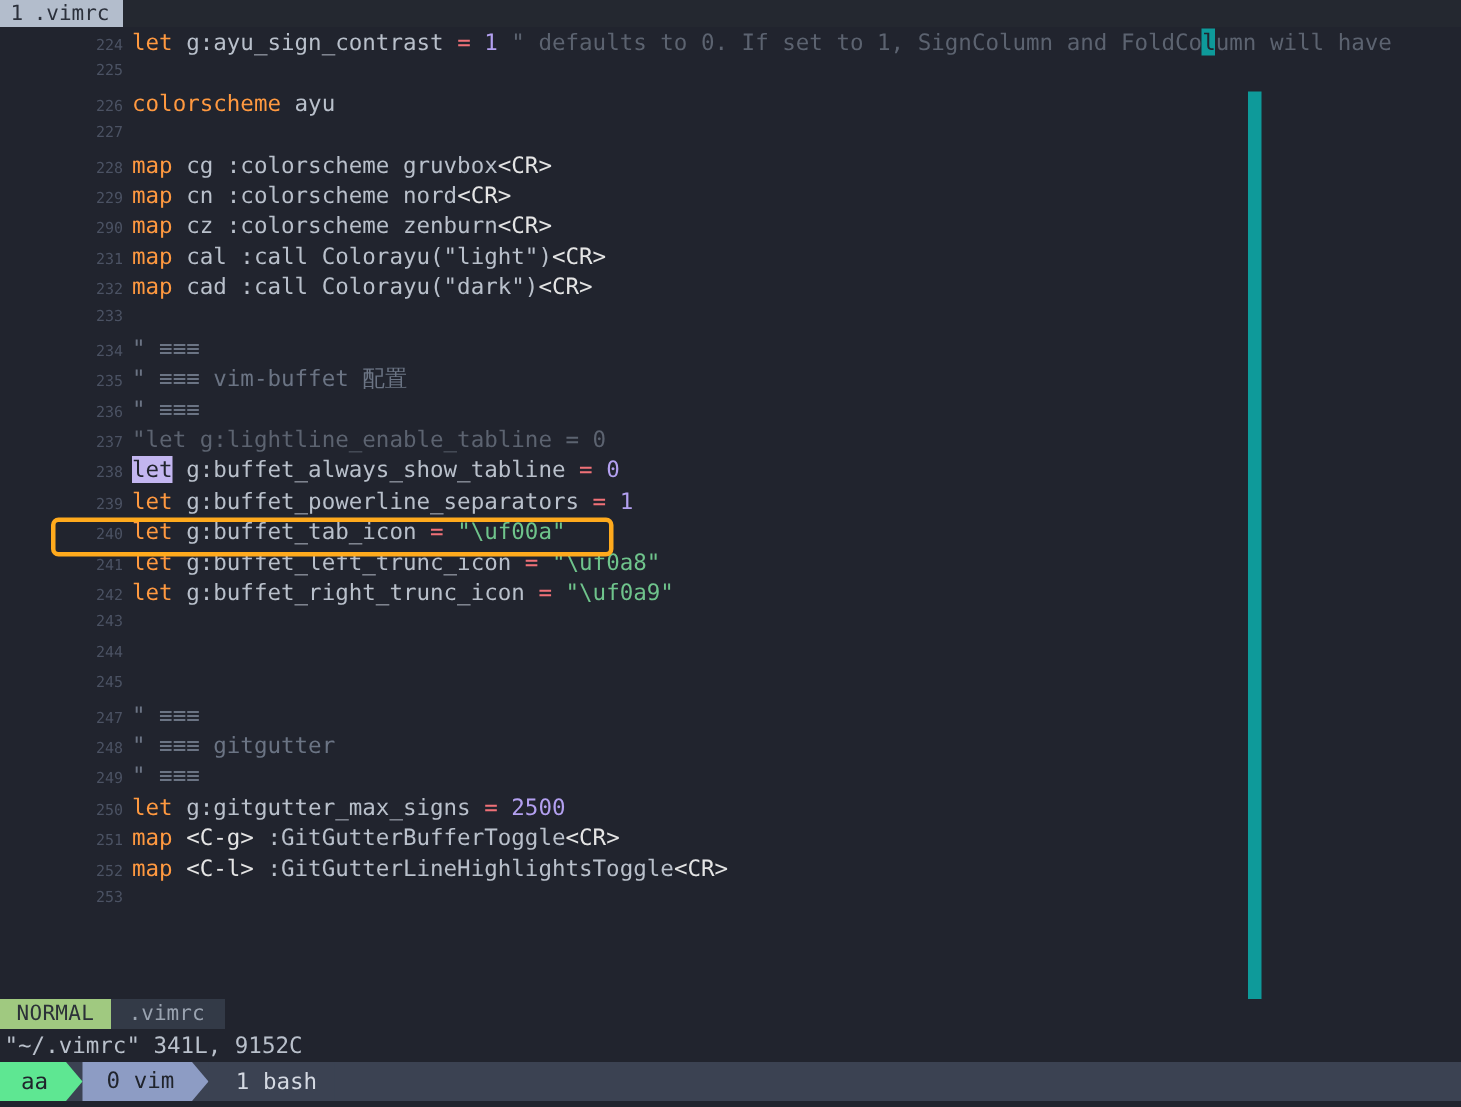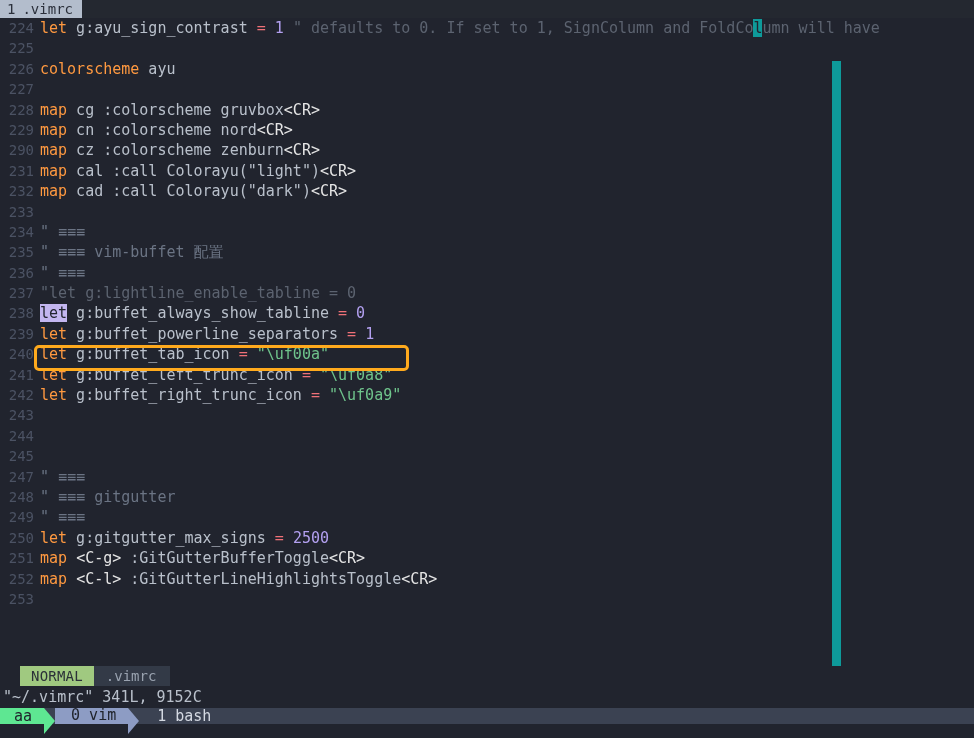--- a/index.html
+++ b/index.html
@@ -51,23 +51,24 @@
     display: flex;
     align-items: baseline;
     white-space: pre;
     position: relative;
   }
   .lnum {
     width: 34px;
     min-width: 34px;
     text-align: right;
     color: #4b5263;
-    font-size: 14px;
+    font-size: 10px;
     padding-right: 0px;
     user-select: none;
+    margin-left: 48px;
   }
   .code {
     padding-left: 6px;
     color: #b9c0cb;
     font-size: 15px;
     white-space: pre;
   }
 
   
   .kw   { color: #ff9940; }              
@@ -113,21 +114,20 @@
     pointer-events: none;
   }
 
   
   #statusline {
     height: 20px;
     display: flex;
     align-items: center;
     background: #21242e;
     font-size: 14px;
-    margin-left: 20px;
   }
   #statusline .mode {
     background: #a0c980;
     color: #2b3038;
     display: flex;
     align-items: center;
     padding: 0 11px;
     font-size: 14px;
     letter-spacing: 0.2px;
   }
@@ -148,21 +148,21 @@
     color: #b9c0cb;
     display: flex;
     align-items: center;
     padding-left: 3px;
     font-size: 15px;
     white-space: pre;
   }
 
   
   #tmux-bar {
-    height: 16px;
+    height: 26px;
     background: #3b4252;
     display: flex;
     align-items: stretch;
     font-size: 15px;
   }
   .tmux-seg {
     display: flex;
     align-items: center;
     position: relative;
     white-space: pre;

